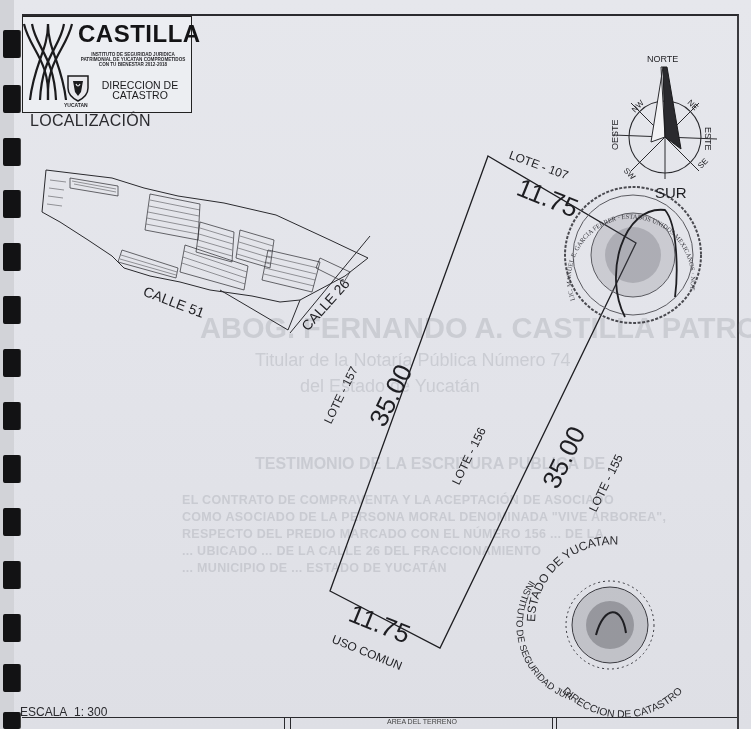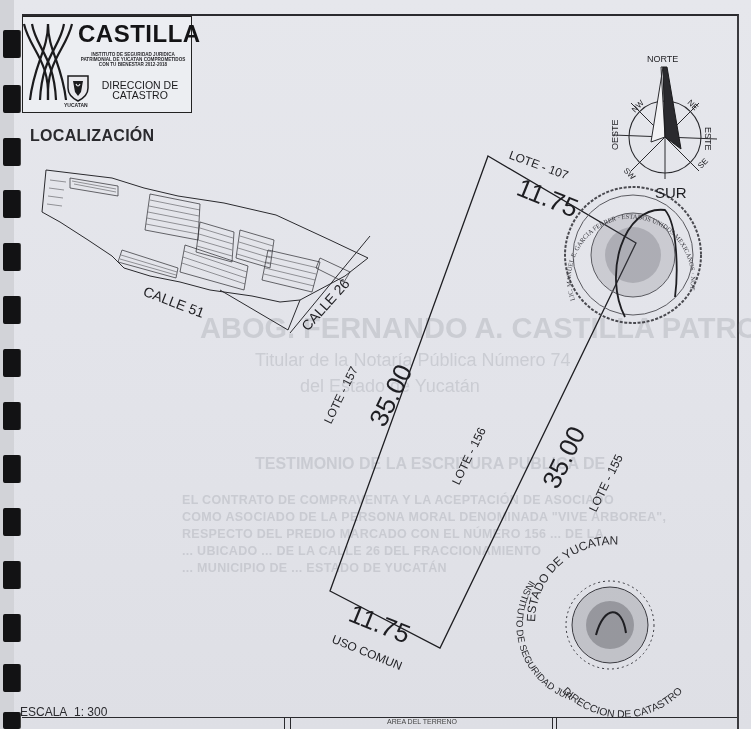--- a/index.html
+++ b/index.html
@@ -7,21 +7,21 @@
   .page{position:absolute;left:0;top:0;width:751px;height:729px;background:linear-gradient(180deg,#e6e7ec 0%,#e3e4ea 45%,#dedfe5 100%);}
   .binder-edge{position:absolute;left:0;top:0;width:14px;height:729px;background:#d2d3d8;}
   .ring{position:absolute;left:3px;width:17px;height:28px;background:#121214;border-radius:2px;box-shadow:1px 0 0 #444;}
   .frame{position:absolute;left:22px;top:14px;width:715px;height:716px;border-top:2px solid #2a2a2e;border-right:2px solid #3a3a3e;}
   .header-box{position:absolute;left:22px;top:16px;width:168px;height:95px;border:1.5px solid #222;background:#eceef2;}
   .logo-title{position:absolute;left:78px;top:20px;font-size:24px;font-weight:bold;letter-spacing:0.5px;color:#141416;}
   .logo-sub{position:absolute;left:78px;top:52px;width:110px;font-size:4.6px;line-height:5.2px;text-align:center;font-weight:bold;color:#2a2a2e;}
   .logo-dir{position:absolute;left:94px;top:80px;width:92px;font-size:10.5px;line-height:10px;text-align:center;color:#1a1a1c;}
   .logo-mark{position:absolute;left:20px;top:20px;width:56px;height:84px;}
   .shield{position:absolute;left:66px;top:74px;width:24px;height:28px;}
-  .section-title{position:absolute;left:30px;top:127px;font-size:16px;color:#2a2a2e;letter-spacing:0.3px;font-weight:bold;}
+  .section-title{position:absolute;left:30px;top:112px;font-size:16px;color:#2a2a2e;letter-spacing:0.3px;}
   .scale{position:absolute;left:20px;top:705px;font-size:12px;color:#2a2a2e;}
   .watermark{position:absolute;color:rgba(120,122,130,0.22);font-weight:bold;white-space:nowrap;}
   svg.draw{position:absolute;left:0;top:0;}
   .rot{position:absolute;transform-origin:0 0;white-space:nowrap;}
   .bottom-table{position:absolute;left:22px;top:717px;width:715px;height:12px;border-top:1.5px solid #2a2a2e;}
   .bt-cell{position:absolute;top:0;height:12px;border-left:1px solid #2a2a2e;}
 </style>
 </head>
 <body>
 

